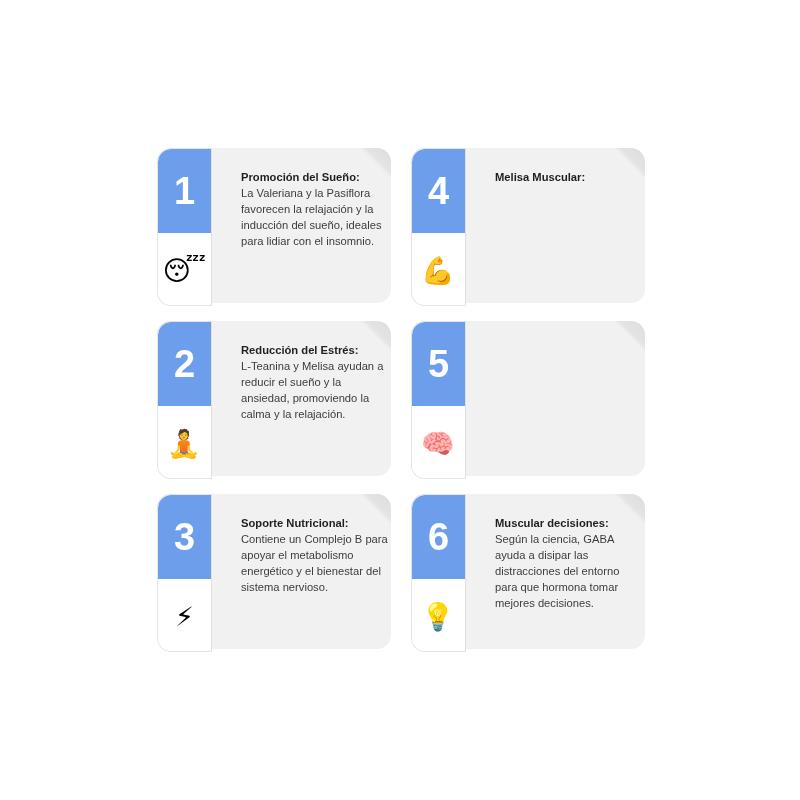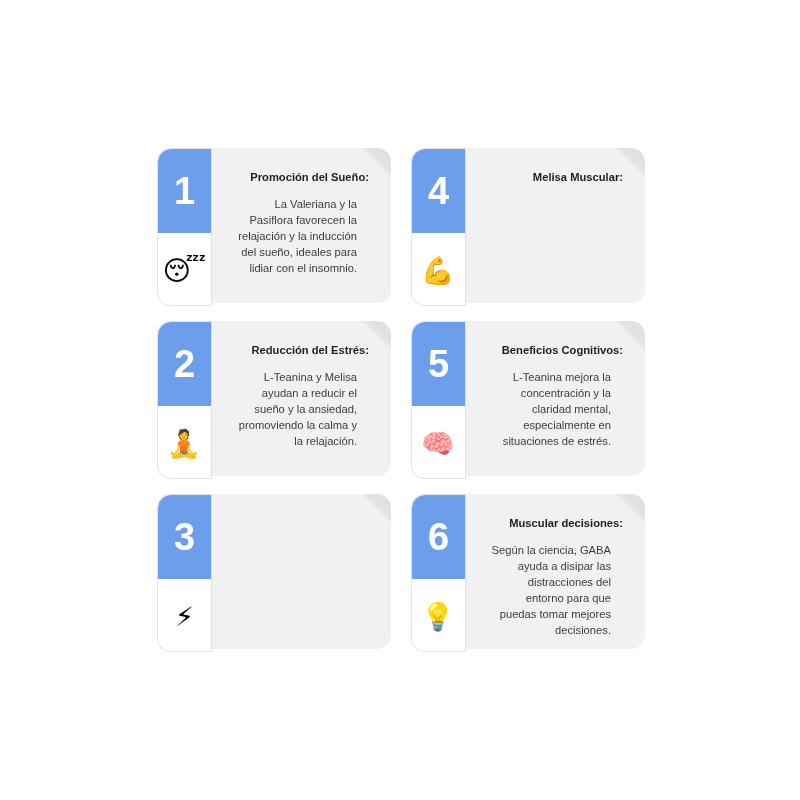--- a/index.html
+++ b/index.html
@@ -116,42 +116,41 @@
 
   .emoji-block .emoji {
     font-size: 27px;
     line-height: 1;
     font-family: "DejaVu Sans", sans-serif;
   }
 
   
   .card-text {
     position: absolute;
-    left: 64px;
+    left: 84px;
     top: 22px;
     width: 148px;
     z-index: 1;
-    text-align: right;
   }
 
   .card-title {
     font-size: 11.2px;
     font-weight: bold;
     color: #1f1f1f;
     line-height: 1.38;
     margin: 0 0 1px 0;
     font-family: "Liberation Sans", sans-serif;
   }
 
   .card-desc {
     font-size: 11.2px;
     font-weight: normal;
     color: #3c3c3c;
     line-height: 1.42;
-    margin: 12px;
+    margin: 0;
     font-family: "Liberation Sans", sans-serif;
     white-space: pre-line;
   }
 </style>
 </head>
 <body>
 
 <div id="infographic">
   <div class="grid">
 
@@ -213,52 +212,52 @@
         <div class="corner-fold"></div>
       </div>
       <div class="card-left">
         <div class="num-block">
           <span class="num">5</span>
         </div>
         <div class="emoji-block">
           <span class="emoji">🧠</span>
         </div>
       </div>
-      <div class="card-text">
-        <p class="card-title">Beneficios Cognitivos:</p>
-        <p class="card-desc">L-Teanina mejora la concentración y la claridad mental, especialmente en situaciones de estrés.</p>
-      </div>
     </div>
 
     <div class="card">
       <div class="card-body">
         <div class="corner-fold"></div>
       </div>
       <div class="card-left">
         <div class="num-block">
           <span class="num">3</span>
         </div>
         <div class="emoji-block">
           <span class="emoji">⚡</span>
         </div>
       </div>
+      <div class="card-text">
+        <p class="card-title">Soporte Nutricional:</p>
+        <p class="card-desc">Contiene un Complejo B para apoyar el metabolismo energético y el bienestar del sistema nervioso.</p>
+      </div>
     </div>
 
     <div class="card">
       <div class="card-body">
         <div class="corner-fold"></div>
       </div>
       <div class="card-left">
         <div class="num-block">
           <span class="num">6</span>
         </div>
         <div class="emoji-block">
           <span class="emoji">💡</span>
         </div>
       </div>
       <div class="card-text">
         <p class="card-title">Muscular decisiones:</p>
-        <p class="card-desc">Según la ciencia, GABA ayuda a disipar las distracciones del entorno para que puedas tomar mejores decisiones.</p>
+        <p class="card-desc">Según la ciencia, GABA ayuda a disipar las distracciones del entorno para que hormona tomar mejores decisiones.</p>
       </div>
     </div>
 
   </div>
 </div>
 
 </body></html>

